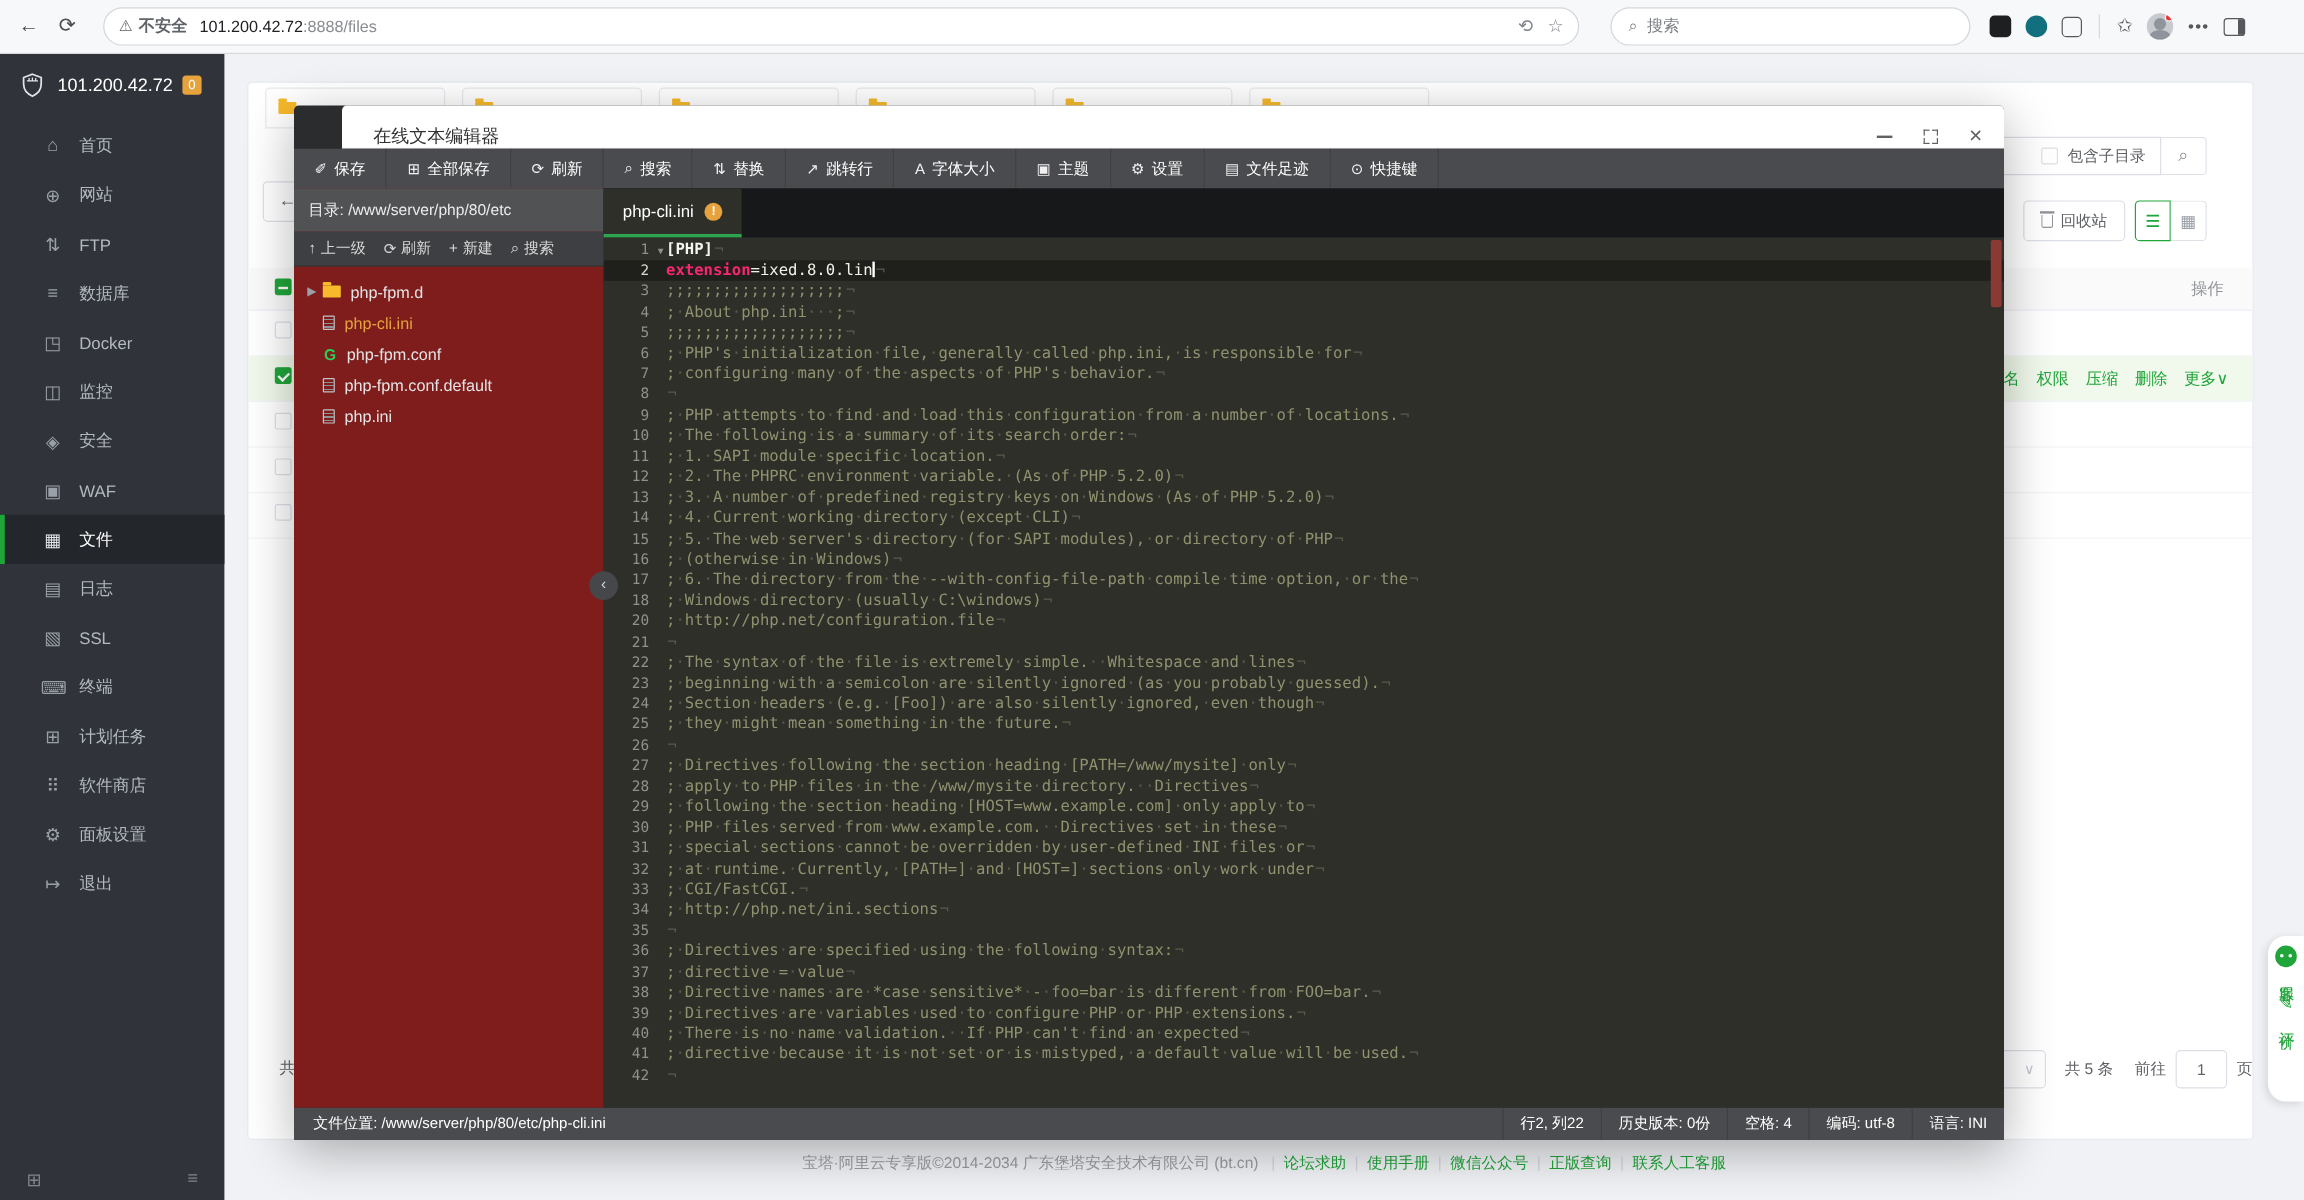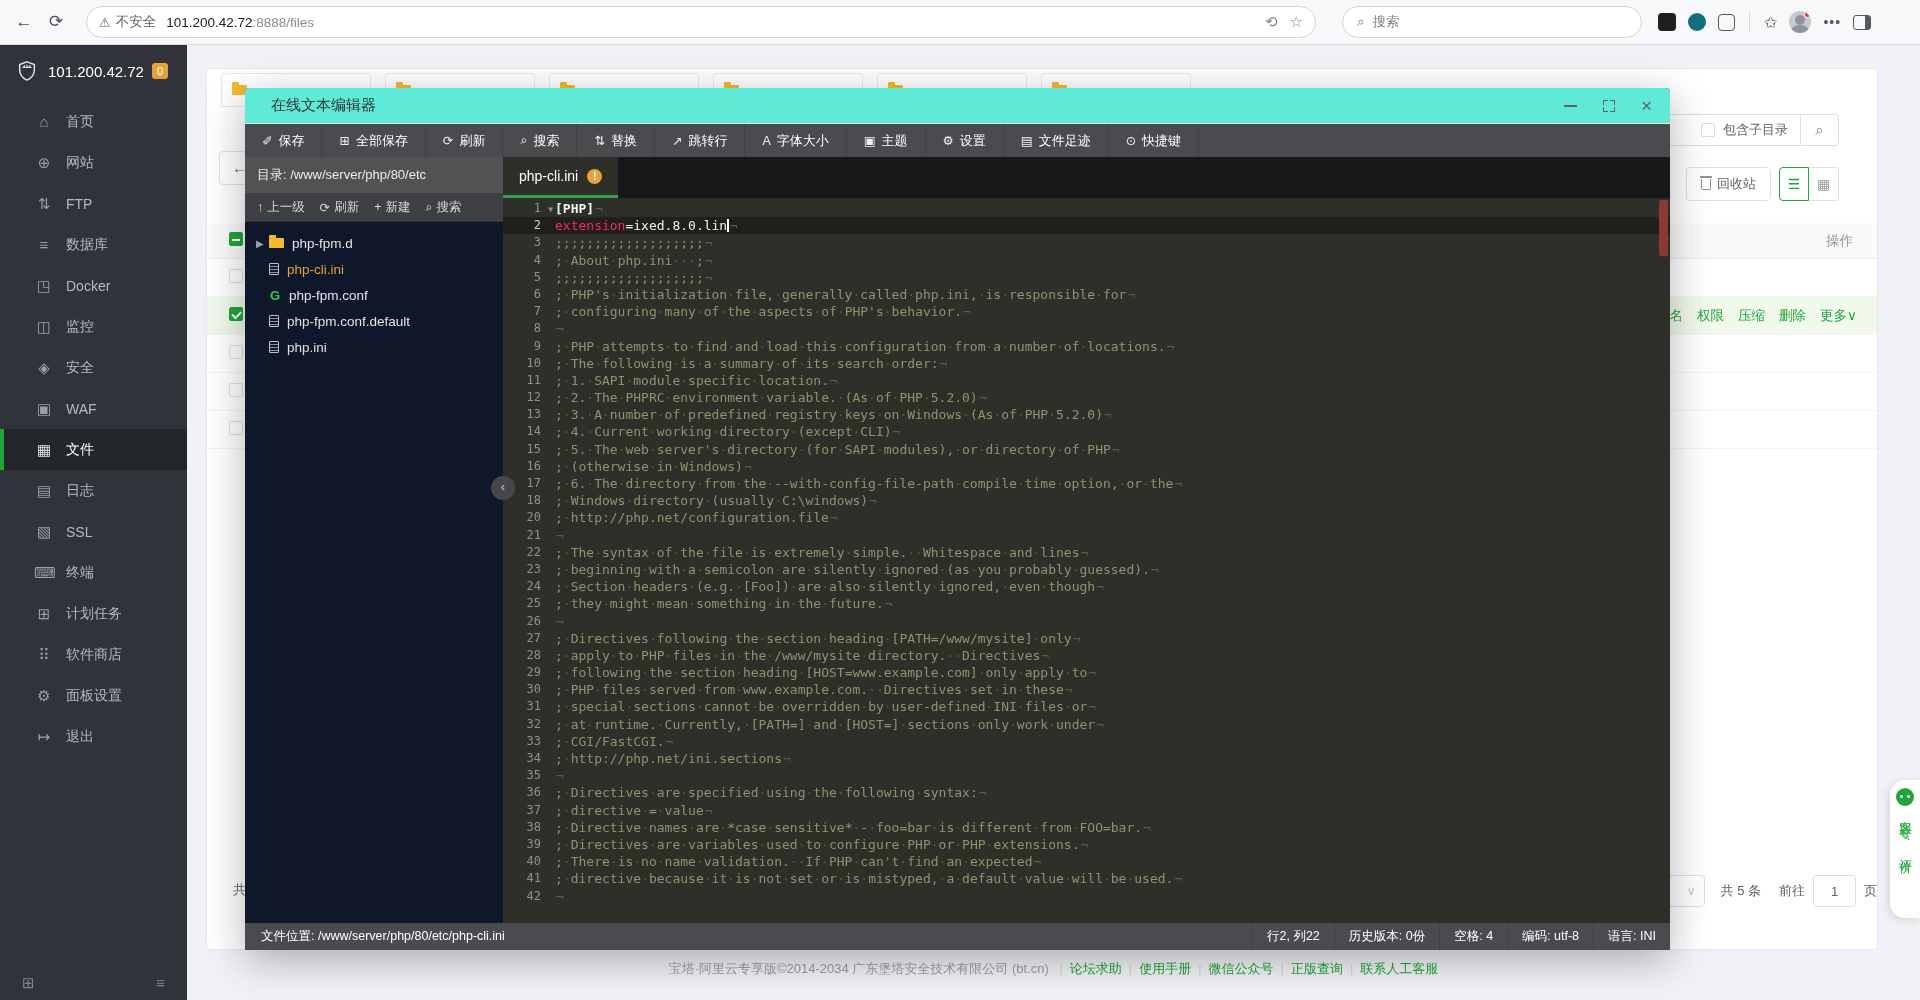--- a/index.html
+++ b/index.html
@@ -7,21 +7,21 @@
   .stage { position:relative; width:1920px; height:1000px; overflow:hidden; background:#f0f2f5; }
 
   
   .browser { position:absolute; left:0; top:0; width:1920px; height:45px; background:#f7f8f9;
              border-bottom:1px solid #d7d9dc; display:flex; align-items:center; z-index:40; }
   .b-btn { width:32px; height:32px; line-height:32px; text-align:center; color:#4a4d52; font-size:17px; cursor:pointer; }
   .b-btn:first-child { margin-left:8px; }
   .addr { display:flex; align-items:center; height:32px; width:1230px; margin-left:14px; background:#fff;
           border:1px solid #d3d6da; border-radius:16px; padding:0 12px; font-size:13.5px; color:#202124; }
   .addr .warn { color:#5f6368; font-size:13px; margin-right:5px; }
-  .addr .sec { color:#5f6368; margin-right:10px; }
+  .addr .sec { color:#5f6368; margin-right:10px;font-weight:bold; }
   .addr .host { color:#202124; }
   .addr .rest { color:#8a8d91; }
   .addr .spacer { flex:1; }
   .addr .a-ic { color:#80858b; font-size:15px; margin-left:12px; }
   .bsearch { display:flex; align-items:center; height:32px; width:300px; margin-left:26px; background:#fff;
              border:1px solid #d3d6da; border-radius:16px; padding:0 14px; font-size:13.5px; color:#7b7f85; gap:8px; }
   .b-ext { display:flex; align-items:center; margin-left:16px; gap:12px; }
   .ext-dark { width:18px; height:18px; border-radius:4px; background:#1d1f21; }
   .ext-teal { width:18px; height:18px; border-radius:50%; background:#12707e; }
   .ext-out  { width:17px; height:17px; border-radius:4px; border:1.6px solid #55585c; }
@@ -98,39 +98,39 @@
   .vtext { writing-mode:vertical-rl; color:#20a53a; font-size:13px; letter-spacing:3px; }
   .pencil { color:#20a53a; font-size:14px; margin-top:8px; }
 
   .footer { position:absolute; left:187px; right:0; top:960px; text-align:center; font-size:13px; color:#9a9da2; }
   .footer .lnk { color:#20a53a; cursor:pointer; }
   .footer .sep { color:#d3d6da; margin:0 7px; }
 
   
   .modal { position:absolute; left:245px; top:88px; width:1425px; height:862px; z-index:20; display:flex; flex-direction:column;
            box-shadow:0 10px 42px rgba(0,0,0,.30); border-radius:4px 4px 0 0; background:#2b2c2e; }
-  .m-title { height:36px; background:#5eead4; border-bottom:1px solid #e8e8e8; border-radius:4px 4px 0 0;
-             display:flex; align-items:center; padding:0 18px 0 26px; }
+  .m-title { height:36px; background:#ffffff; border-bottom:1px solid #e8e8e8; border-radius:4px 4px 0 0;
+             display:flex; align-items:flex-end; padding:0 18px 0 26px;margin-left:40px; }
   .m-title .t { color:#303133; font-size:15px; flex:1; }
   .wc { display:flex; align-items:center; gap:26px; color:#606266; }
   .ic-min { width:13px; height:2px; background:#606266; }
   .ic-full { width:12px; height:12px; position:relative; }
   .ic-full::before { content:''; position:absolute; left:0; top:0; width:4px; height:4px; border-left:1.6px solid #606266; border-top:1.6px solid #606266; }
   .ic-full::after  { content:''; position:absolute; right:0; top:0; width:4px; height:4px; border-right:1.6px solid #606266; border-top:1.6px solid #606266; }
   .ic-full i::before { content:''; position:absolute; left:0; bottom:0; width:4px; height:4px; border-left:1.6px solid #606266; border-bottom:1.6px solid #606266; }
   .ic-full i::after  { content:''; position:absolute; right:0; bottom:0; width:4px; height:4px; border-right:1.6px solid #606266; border-bottom:1.6px solid #606266; }
   .ic-close { font-size:19px; line-height:19px; color:#606266; }
 
   .m-toolbar { height:33px; background:#4a4b4e; display:flex; }
   .tb-btn { display:flex; align-items:center; gap:6px; padding:0 17px; color:#fff; font-size:13px;
             border-right:1px solid #404144; cursor:pointer; }
   .tb-btn .g { font-size:12.5px; opacity:.92; }
 
   .m-body { flex:1; display:flex; min-height:0; position:relative; }
-  .fpanel { width:258px; background:#0f172a; display:flex; flex-direction:column; }
+  .fpanel { width:258px; background:#7f1d1d; display:flex; flex-direction:column; }
   .dirbar { height:36px; background:#515254; color:#ececec; font-size:13px; display:flex; align-items:center; padding-left:12px; }
   .treeops { height:29px; background:#3e3f42; color:#d8d8d8; font-size:12.5px; display:flex; align-items:center; gap:15px; padding-left:12px; border-bottom:1px solid #333; }
   .treeops .op { display:flex; align-items:center; gap:4px; cursor:pointer; }
   .tree { flex:1; padding-top:8px; overflow:hidden; }
   .titem { height:26px; display:flex; align-items:center; color:#e3e3e3; font-size:13.5px; padding-left:24px; gap:8px; cursor:pointer; position:relative; }
   .titem .caret { position:absolute; left:11px; color:#9aa0a6; font-size:10px; }
   .titem.sel { color:#e6a23c; }
   .ic-doc { width:10px; height:12px; border:1px solid #c0c3c7; border-radius:1px; display:inline-block;
             background:linear-gradient(to bottom, transparent 2px, #8f9296 2px 3px, transparent 3px 5px, #8f9296 5px 6px, transparent 6px 8px, #8f9296 8px 9px, transparent 9px); }
   .gmark { color:#2ecc55; font-weight:bold; font-size:13px; width:12px; text-align:center; }
@@ -143,21 +143,21 @@
          display:flex; align-items:center; gap:9px; padding:0 16px; cursor:pointer; }
   .tab .badge { width:15px; height:15px; border-radius:50%; background:#e6a23c; color:#fff; font-size:10.5px; line-height:15px; text-align:center; font-weight:bold; }
   .code { flex:1; background:#2e2f29; position:relative; overflow:hidden; font-family:"DejaVu Sans Mono","Liberation Mono",monospace; font-size:13px; padding-top:2px; }
   .cl { display:flex; height:17.2px; line-height:17.2px; white-space:pre; }
   .cl.cur { background:#1f201b; }
   .gut { flex:0 0 52px; text-align:right; padding-right:14px; color:#8f9288; font-size:12px; position:relative; user-select:none; }
   .cl.cur .gut { color:#d6d6cb; }
   .fold { position:absolute; right:2px; top:1px; font-size:8px; color:#8f9288; }
   .ct { color:#f2f2ea; }
   .tk-sec { color:#f5f5ef; font-weight:bold;margin-top:20px; }
-  .tk-key { color:#f92672; }
+  .tk-key { color:#f92672;font-weight:bold; }
   .tk-com { color:#90916e; }
   .ws { color:#585a4a; }
   .eol { color:#585a4a; margin-left:1px; }
   .caretbar { display:inline-block; width:1.5px; height:13px; background:#fff; vertical-align:-2px; }
   .vscroll { position:absolute; right:2px; top:2px; width:9px; height:56px; background:#8a3a33; border-radius:2px; }
 
   .m-status { height:27px; background:#4a4b4e; display:flex; align-items:center; color:#fff; font-size:12.5px; }
   .m-status .loc { flex:1; padding-left:16px; }
   .st-seg { padding:0 14px; border-left:1px solid #3f4042; line-height:27px; cursor:pointer; }
 </style>

